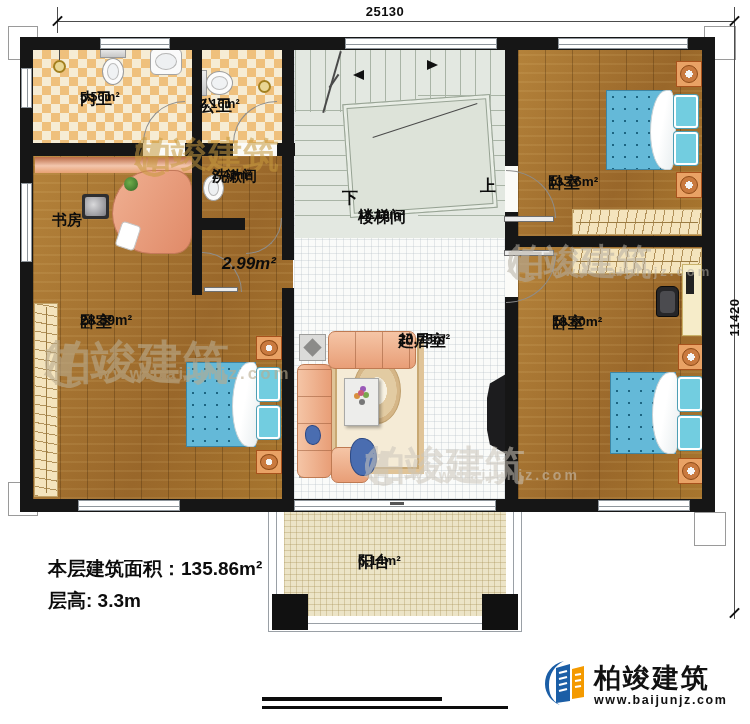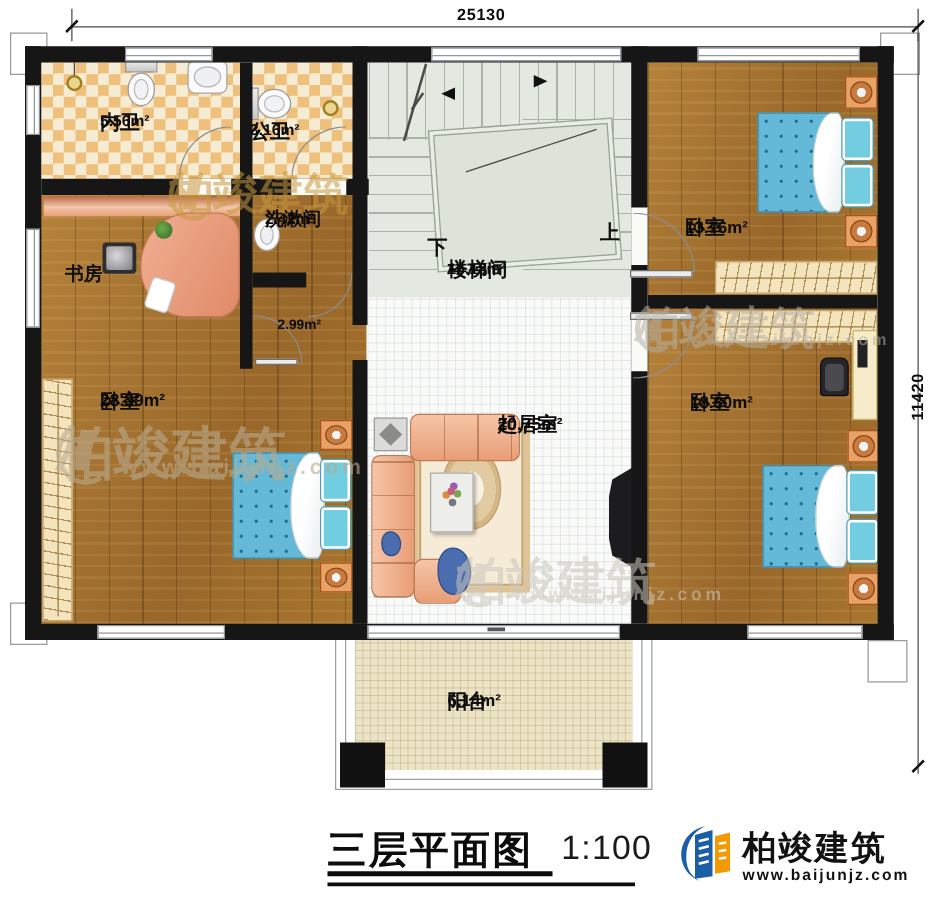--- a/index.html
+++ b/index.html
@@ -289,21 +289,21 @@
     <span class="ar">3.16m²</span>
   </div>
   <div class="rlabel" style="left:212px;top:168px;width:72px;">
     <span class="nm" style="font-size:15px;">洗漱间</span>
     <span class="ar">2.42m²</span>
   </div>
   <div class="rlabel" style="left:52px;top:212px;width:58px;">
     <span class="nm" style="font-size:15px;">书房</span>
   </div>
   <div class="rlabel" style="left:222px;top:254px;width:56px;">
-    <span class="ar" style="font-size:11px;">2.99m²</span>
+    <span class="ar" style="font-size:17px;font-style:italic;">2.99m²</span>
   </div>
   <div class="rlabel" style="left:358px;top:208px;width:84px;">
     <span class="nm">楼梯间</span>
     <span class="ar">16.18m²</span>
   </div>
   <div class="dirlab" style="left:342px;top:188px;">下</div>
   <div class="dirlab" style="left:480px;top:176px;">上</div>
   <div class="rlabel" style="left:80px;top:313px;width:80px;">
     <span class="nm">卧室</span>
     <span class="ar" style="font-size:14px;">28.39m²</span>
@@ -318,25 +318,27 @@
   </div>
   <div class="rlabel" style="left:398px;top:332px;width:90px;">
     <span class="nm">起居室</span>
     <span class="ar" style="font-size:14px;">20.75m²</span>
   </div>
   <div class="rlabel" style="left:358px;top:553px;width:80px;">
     <span class="nm">阳台</span>
     <span class="ar" style="font-size:13.5px;">6.14m²</span>
   </div>
 
-
-  <div class="titleblk" style="left:262px;top:655px;width:260px;height:60px;">
-    <span class="t1" style="left:0;top:4px;">三层平面图</span>
-    <span class="t2" style="left:187px;top:8px;">1:100</span>
-  </div>
+  <div class="stats" style="left:48px;top:556px;">
+    <span style="position:static;">本层建筑面积：</span><span style="position:static;">135.86m²</span>
+  </div>
+  <div class="stats" style="left:48px;top:588px;">
+    <span style="position:static;">层高: </span><span style="position:static;">3.3m</span>
+  </div>
+
   <div class="uline" style="left:262px;top:697px;width:180px;height:4px;"></div>
   <div class="uline" style="left:262px;top:706px;width:246px;height:3px;"></div>
 
   <div style="left:540px;top:652px;width:205px;height:62px;">
     <svg style="left:0;top:4px;" width="48" height="52" viewBox="0 0 48 52">
       <path d="M24 5 C11 8 5 18 5 28 c0 10 7 18 15 21 C11 44 9 37 9 29 9 18 15 9 24 5 Z" fill="#1b5ea6"></path>
       <polygon points="16,12 30,8 30,45 16,47" fill="#1b5ea6"></polygon>
       <polygon points="32,13 44,10 44,41 32,43" fill="#f49a00"></polygon>
       <g stroke="#ffffff" stroke-width="2">
         <line x1="19" y1="17" x2="27" y2="15"></line>

